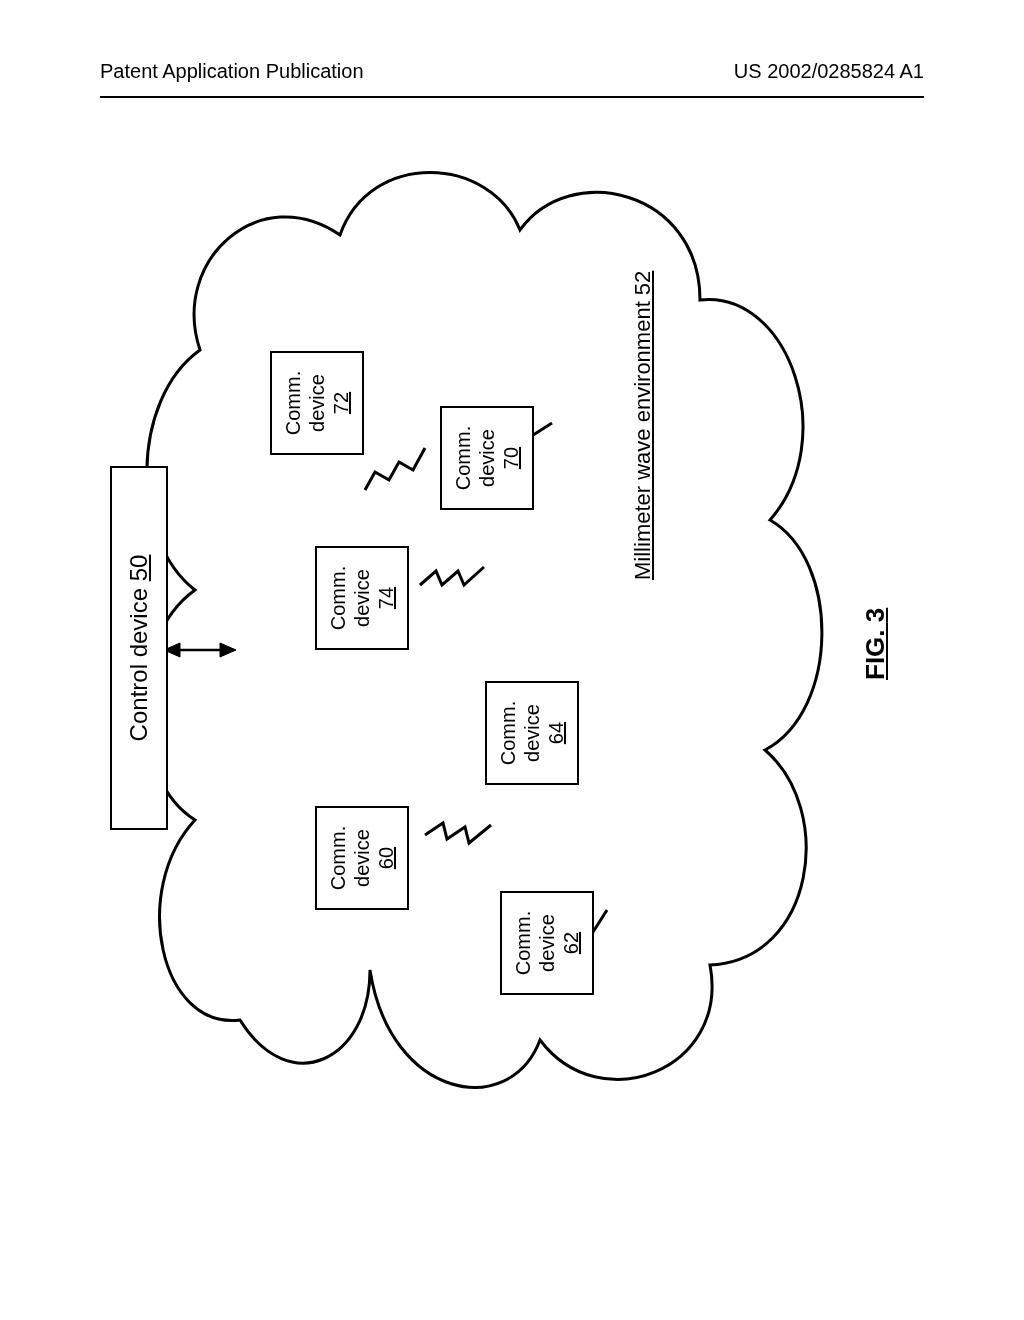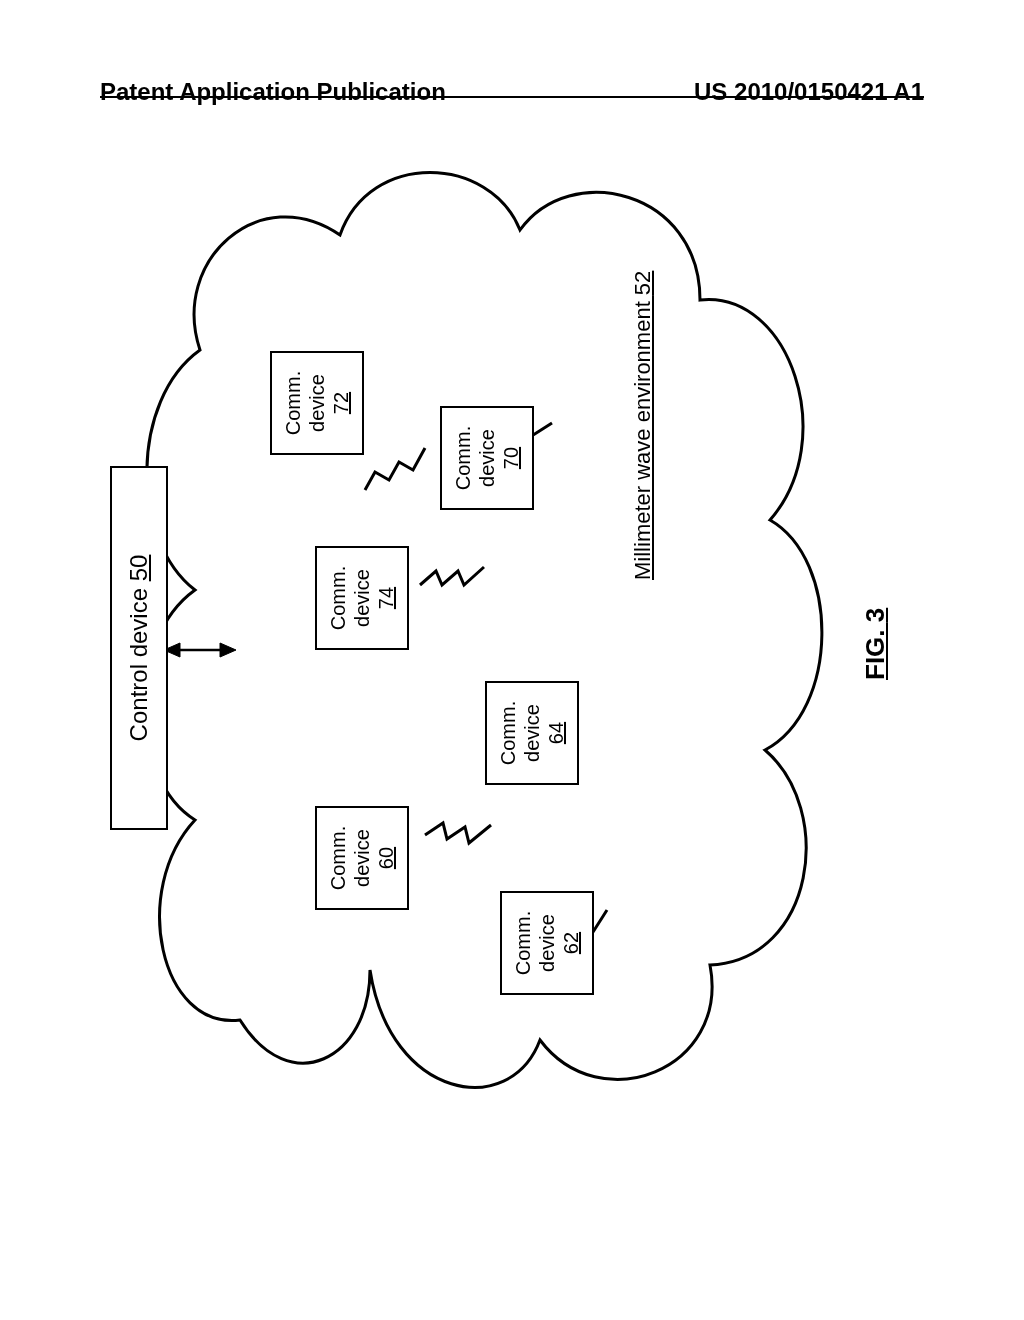--- a/index.html
+++ b/index.html
@@ -12,27 +12,27 @@
     position: relative;
   }
   .page {
     position: absolute;
     left: 0; top: 0;
     width: 1024px;
     height: 1320px;
   }
   .header {
     position: absolute;
-    top: 78px;
+    top: 60px;
     left: 100px;
     right: 100px;
     display: flex;
     justify-content: space-between;
-    font-size: 24px;
-    font-weight: bold;
+    font-size: 20px;
+    font-weight: normal;
   }
   .header-center {
     position: absolute;
     left: 50%;
     transform: translateX(-50%);
   }
   .hr {
     position: absolute;
     top: 96px;
     left: 100px;
@@ -95,21 +95,21 @@
   .cloud-path { fill:none; stroke:#000; stroke-width:3; }
   .arrow-line { stroke:#000; stroke-width:2.5; fill:none; }
   .arrow-head { fill:#000; stroke:#000; }
 </style>
 </head>
 <body>
 
 <div class="page">
   <div class="header">
     <span>Patent Application Publication</span>
-    <span>US 2010/0150421 A1</span>
+    <span>US 2002/0285824 A1</span>
   </div>
   <div class="hr"></div>
 
   <div class="diagram-viewport">
     <div class="diagram-inner">
 
       <svg width="980" height="820">
         <path class="cloud-path" d="
           M 170 270
           C 80 270, 40 190, 120 140

